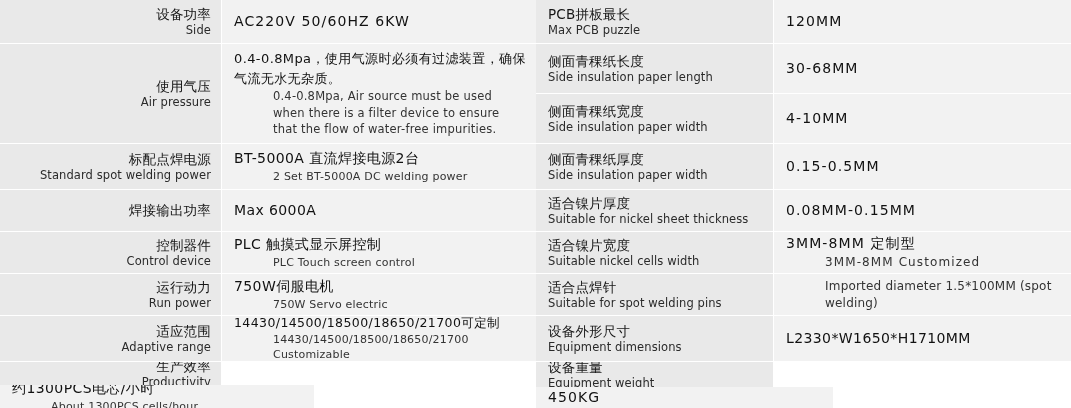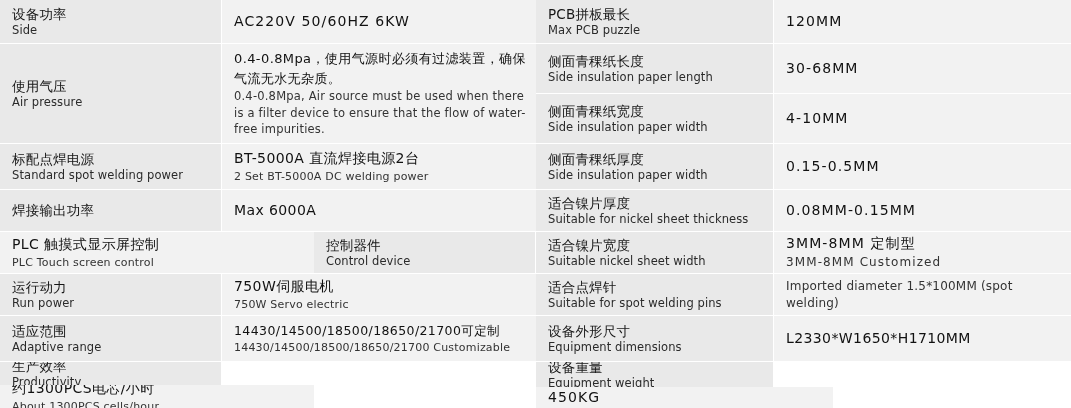--- a/index.html
+++ b/index.html
@@ -44,21 +44,21 @@
     overflow: hidden;
   }
   .cell-label {
     background: #e9e9e9;
     border-right: 1px solid #ffffff;
   }
   .cell-value {
     background: #f2f2f2;
   }
 
-  .col-left .cell-label { width: 222px; }
+  .col-left .cell-label { width: 222px; text-align: right; }
   .col-left .cell-value { width: 314px; }
   .col-right .cell-label { width: 238px; }
   .col-right .cell-value { width: 297px; }
 
   .zh {
     font-size: 13.5px;
     line-height: 1.35;
     color: #161616;
     letter-spacing: 0.2px;
   }
@@ -72,20 +72,21 @@
     font-size: 14px;
     line-height: 1.4;
     color: #111111;
     letter-spacing: 0.4px;
   }
   .val-en {
     font-size: 11px;
     line-height: 1.4;
     color: #333333;
     letter-spacing: 0.2px;
+    margin-left: 39px;
   }
   .val-zh.mono-wide { letter-spacing: 1.1px; }
   .val-en.mono-wide { letter-spacing: 1.1px; }
   .val-zh.small { font-size: 12.5px; }
   .val-en.big { font-size: 12px; }
   .val-zh.para { font-size: 13px; line-height: 1.5; }
   .val-en.para { font-size: 11.5px; line-height: 1.45; }
 
   
   .h-power { height: 44px; }
@@ -149,28 +150,28 @@
     <div class="spec-row h-out">
       <div class="cell cell-label">
         <div class="zh">焊接输出功率</div>
       </div>
       <div class="cell cell-value">
         <div class="val-zh">Max 6000A</div>
       </div>
     </div>
 
     <div class="spec-row h-ctrl">
+      <div class="cell cell-label">
+        <div class="zh">控制器件</div>
+        <div class="en">Control device</div>
+      </div>
       <div class="cell cell-value">
         <div class="val-zh">PLC 触摸式显示屏控制</div>
         <div class="val-en">PLC Touch screen control</div>
       </div>
-      <div class="cell cell-label">
-        <div class="zh">控制器件</div>
-        <div class="en">Control device</div>
-      </div>
     </div>
 
     <div class="spec-row h-run">
       <div class="cell cell-label">
         <div class="zh">运行动力</div>
         <div class="en">Run power</div>
       </div>
       <div class="cell cell-value">
         <div class="val-zh">750W伺服电机</div>
         <div class="val-en">750W Servo electric</div>
@@ -249,21 +250,21 @@
         <div class="en">Suitable for nickel sheet thickness</div>
       </div>
       <div class="cell cell-value">
         <div class="val-zh mono-wide">0.08MM-0.15MM</div>
       </div>
     </div>
 
     <div class="spec-row r-nickwid">
       <div class="cell cell-label">
         <div class="zh">适合镍片宽度</div>
-        <div class="en">Suitable nickel sheet width</div>
+        <div class="en">Suitable nickel cells width</div>
       </div>
       <div class="cell cell-value">
         <div class="val-zh mono-wide">3MM-8MM 定制型</div>
         <div class="val-en mono-wide big">3MM-8MM Customized</div>
       </div>
     </div>
 
     <div class="spec-row r-pins">
       <div class="cell cell-label">
         <div class="zh">适合点焊针</div>

